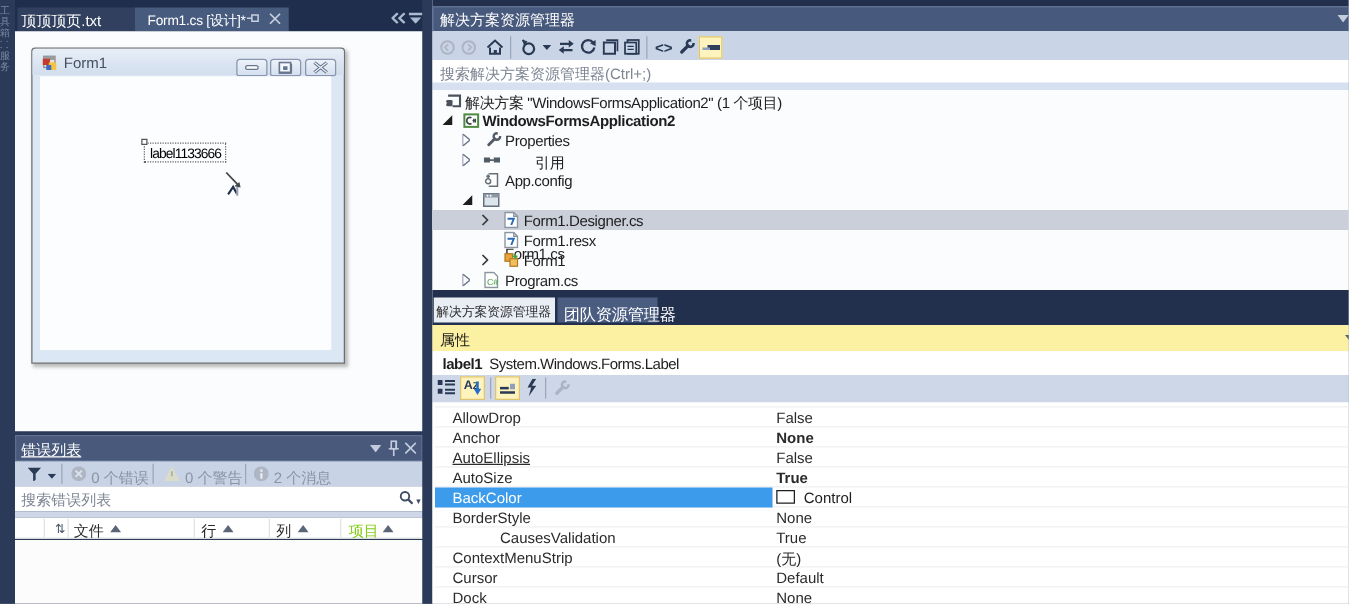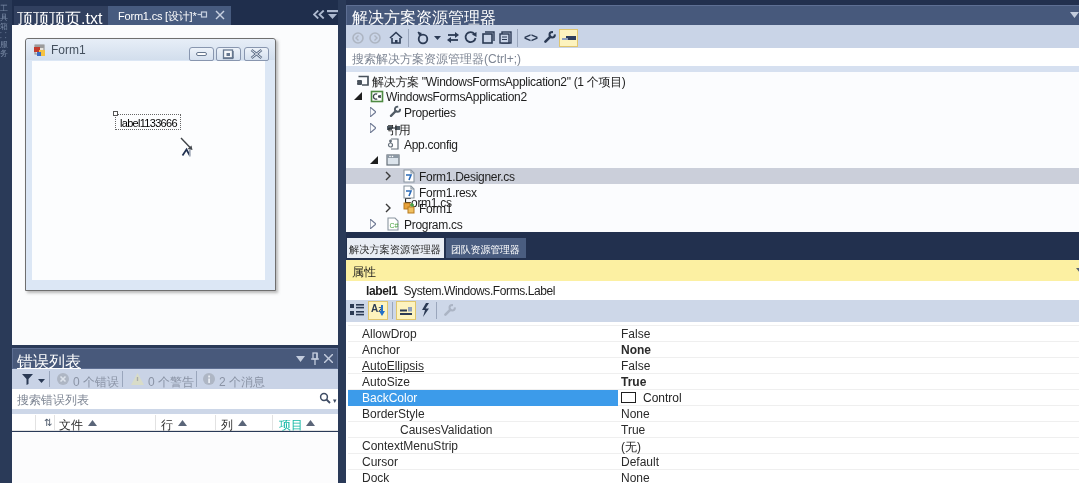--- a/index.html
+++ b/index.html
@@ -1,20 +1,20 @@
 <!DOCTYPE html>
 <html><head>
 <meta charset="utf-8">
 <style>
 * { margin:0; padding:0; box-sizing:border-box; }
 html,body { width:1079px; height:483px; overflow:hidden; }
 body { font-family:"Liberation Sans", sans-serif; background:#2A3A58; position:relative; }
 .abs { position:absolute; }
 .txt { font-size:12px; color:#1E1E1E; white-space:nowrap; }
-.wtxt { font-size:16px; color:#FFFFFF; white-space:nowrap; }
+.wtxt { font-size:12px; color:#FFFFFF; white-space:nowrap; }
 </style>
 </head>
 <body>
 
 <div class="abs" style="left:0;top:0;width:338px;height:25px;background:#1F2E4C;"></div>
 
 <div class="abs" style="left:0;top:0;width:12px;height:483px;background:#2A3A58;"></div>
 <div class="abs" style="left:0;top:4px;width:9px;height:60px;color:#8C9DB8;font-size:8px;opacity:0.8;line-height:9px;overflow:hidden;">工<br>具<br>箱 ⸬<br>服<br>务</div>
 
 <div class="abs" style="left:14px;top:6px;width:94px;height:19px;background:#31405F;"></div>
@@ -170,21 +170,21 @@
 <div class="abs txt" style="left:161px;top:417px;color:#2B2B2B;">行</div>
 <svg class="abs" style="left:178px;top:420px;" width="9" height="6" viewBox="0 0 9 6">
     <polygon points="4.5,0 9,6 0,6" fill="#5A6578"></polygon>
   </svg>
 <div class="abs" style="left:215px;top:415px;width:1px;height:15px;background:#E2E2E2;"></div>
 <div class="abs txt" style="left:221px;top:417px;color:#2B2B2B;">列</div>
 <svg class="abs" style="left:238px;top:420px;" width="9" height="6" viewBox="0 0 9 6">
     <polygon points="4.5,0 9,6 0,6" fill="#5A6578"></polygon>
   </svg>
 <div class="abs" style="left:272px;top:415px;width:1px;height:15px;background:#E2E2E2;"></div>
-<div class="abs txt" style="left:279px;top:417px;color:#14b8a6;">项目</div>
+<div class="abs txt" style="left:279px;top:417px;color:#84cc16;">项目</div>
 <svg class="abs" style="left:306px;top:420px;" width="9" height="6" viewBox="0 0 9 6">
     <polygon points="4.5,0 9,6 0,6" fill="#5A6578"></polygon>
   </svg>
 
 <div class="abs" style="left:12px;top:432px;width:326px;height:51px;background:#FCFCFD;"></div>
 
 <div class="abs" style="left:338px;top:0;width:8px;height:483px;background:#2A3A58;"></div>
 <div class="abs" style="left:346px;top:0;width:733px;height:483px;background:#FFFFFF;"></div>
 
 <div class="abs" style="left:346px;top:0;width:733px;height:5px;background:#22304E;"></div>
@@ -271,39 +271,39 @@
     </svg>
     <div class="abs txt" style="left:372px;top:74px;letter-spacing:-0.3px;">解决方案 "WindowsFormsApplication2" (1 个项目)</div>
     <svg class="abs" style="left:354px;top:92px;" width="8" height="8" viewBox="0 0 8 8">
       <polygon points="8,0 8,8 0,8" fill="#1E1E1E"></polygon>
     </svg>
     <svg class="abs" style="left:370px;top:89px;" width="14" height="14" viewBox="0 0 14 14">
       <rect x="1.5" y="2.5" width="11" height="10" fill="#FFF" stroke="#4E8A42" stroke-width="1.6"></rect>
       <path d="M7.2,5.2 A2.6,2.6 0 1 0 7.2,9.8" fill="none" stroke="#3D454E" stroke-width="1.4"></path>
       <path d="M9,6 L9,9 M8,7.5 L10.5,7.5 M10.3,6 L10.3,9" stroke="#3D454E" stroke-width="1.1"></path>
     </svg>
-    <div class="abs txt" style="left:386px;top:90px;letter-spacing:-0.3px;font-weight:normal;">WindowsFormsApplication2</div>
+    <div class="abs txt" style="left:386px;top:90px;letter-spacing:-0.3px;font-weight:bold;">WindowsFormsApplication2</div>
     <svg class="abs" style="left:370px;top:107px;" width="6" height="10" viewBox="0 0 6 10">
       <polygon points="0,0 6,5 0,10" fill="none" stroke="#6D7892" stroke-width="1.2"></polygon>
     </svg>
     <svg class="abs" style="left:388px;top:105px;" width="14" height="14" viewBox="0 0 14 14">
       <circle cx="9.5" cy="4.2" r="2.6" fill="none" stroke="#515C66" stroke-width="1.9"></circle>
       <rect x="10.2" y="0.4" width="3.4" height="3.4" fill="#FBFCFE"></rect>
       <line x1="7.8" y1="6" x2="3" y2="10.8" stroke="#515C66" stroke-width="2.4" stroke-linecap="round"></line>
     </svg>
     <div class="abs txt" style="left:404px;top:106px;letter-spacing:-0.3px;">Properties</div>
     <svg class="abs" style="left:370px;top:123px;" width="6" height="10" viewBox="0 0 6 10">
       <polygon points="0,0 6,5 0,10" fill="none" stroke="#6D7892" stroke-width="1.2"></polygon>
     </svg>
     <svg class="abs" style="left:387px;top:121px;" width="14" height="14" viewBox="0 0 14 14">
       <rect x="0" y="5" width="5" height="4" fill="#515C66"></rect>
       <rect x="8" y="5" width="5" height="4" fill="#515C66"></rect>
       <line x1="5" y1="7" x2="8" y2="7" stroke="#515C66" stroke-width="1.4"></line>
     </svg>
-    <div class="abs txt" style="left:387px;top:122px;letter-spacing:-0.3px;">引用</div>
+    <div class="abs txt" style="left:428px;top:122px;letter-spacing:-0.3px;">引用</div>
     <svg class="abs" style="left:387px;top:137px;" width="14" height="14" viewBox="0 0 14 14">
       <path d="M4,2 L11,2 L11,12 L4,12" fill="#FFF" stroke="#66707A" stroke-width="1.2"></path>
       <path d="M2,4 L5,4 M3.5,2.5 L3.5,6" stroke="#66707A" stroke-width="1.4"></path>
       <circle cx="3.5" cy="8" r="2" fill="none" stroke="#66707A" stroke-width="1.2"></circle>
     </svg>
     <div class="abs txt" style="left:404px;top:138px;letter-spacing:-0.3px;">App.config</div>
     <svg class="abs" style="left:370px;top:156px;" width="8" height="8" viewBox="0 0 8 8">
       <polygon points="8,0 8,8 0,8" fill="#1E1E1E"></polygon>
     </svg>
     <svg class="abs" style="left:386px;top:153px;" width="14" height="14" viewBox="0 0 14 14">
@@ -345,30 +345,30 @@
       <path d="M2,1 L9,1 L12,4 L12,13 L2,13 Z" fill="#FFF" stroke="#8A95A0" stroke-width="1.1"></path>
       <text x="3.5" y="11" font-size="7" fill="#48A23F" font-family="Liberation Sans">C#</text>
     </svg>
     <div class="abs txt" style="left:404px;top:218px;letter-spacing:-0.3px;">Program.cs</div>
   </div>
 
 <div class="abs" style="left:346px;top:232px;width:733px;height:28px;background:#22304E;"></div>
 <div class="abs" style="left:347px;top:238px;width:97px;height:20px;background:#E9EDF4;"></div>
 <div class="abs txt" style="left:349px;top:243px;color:#2B2B2B;font-size:10.3px;letter-spacing:-0.1px;">解决方案资源管理器</div>
 <div class="abs" style="left:446px;top:238px;width:80px;height:20px;background:#4A5D80;"></div>
-<div class="abs wtxt" style="left:451px;top:243px;font-size:10px;letter-spacing:-0.2px;">团队资源管理器</div>
+<div class="abs wtxt" style="left:451px;top:243px;font-size:13px;letter-spacing:-0.2px;">团队资源管理器</div>
 
 <div class="abs" style="left:346px;top:260px;width:733px;height:21px;background:#FCF0A2;"></div>
 <div class="abs txt" style="left:352px;top:264px;color:#1E1E1E;">属性</div>
 <svg class="abs" style="left:1076px;top:268px;" width="8" height="5" viewBox="0 0 8 5">
     <polygon points="0,0 8,0 4,5" fill="#57606E"></polygon>
   </svg>
 
 <div class="abs" style="left:346px;top:281px;width:733px;height:19px;background:#FFFFFF;"></div>
-<div class="abs txt" style="left:354px;top:284px;letter-spacing:-0.4px;margin-left:12px;"><b>label1</b>&nbsp; System.Windows.Forms.Label</div>
+<div class="abs txt" style="left:354px;top:284px;letter-spacing:-0.4px;"><b>label1</b>&nbsp; System.Windows.Forms.Label</div>
 
 <div class="abs" style="left:346px;top:300px;width:733px;height:22px;background:#CDD7E8;"></div>
 
 <svg class="abs" style="left:350px;top:304px;" width="14" height="13" viewBox="0 0 14 13">
   <g fill="#2B3A54">
     <rect x="0" y="0" width="4" height="4"></rect>
       <rect x="6" y="0" width="8" height="1.6"></rect>
       <rect x="6" y="2.8" width="8" height="1.6"></rect>
     <rect x="0" y="7" width="4" height="4"></rect>
       <rect x="6" y="7" width="8" height="1.6"></rect>

